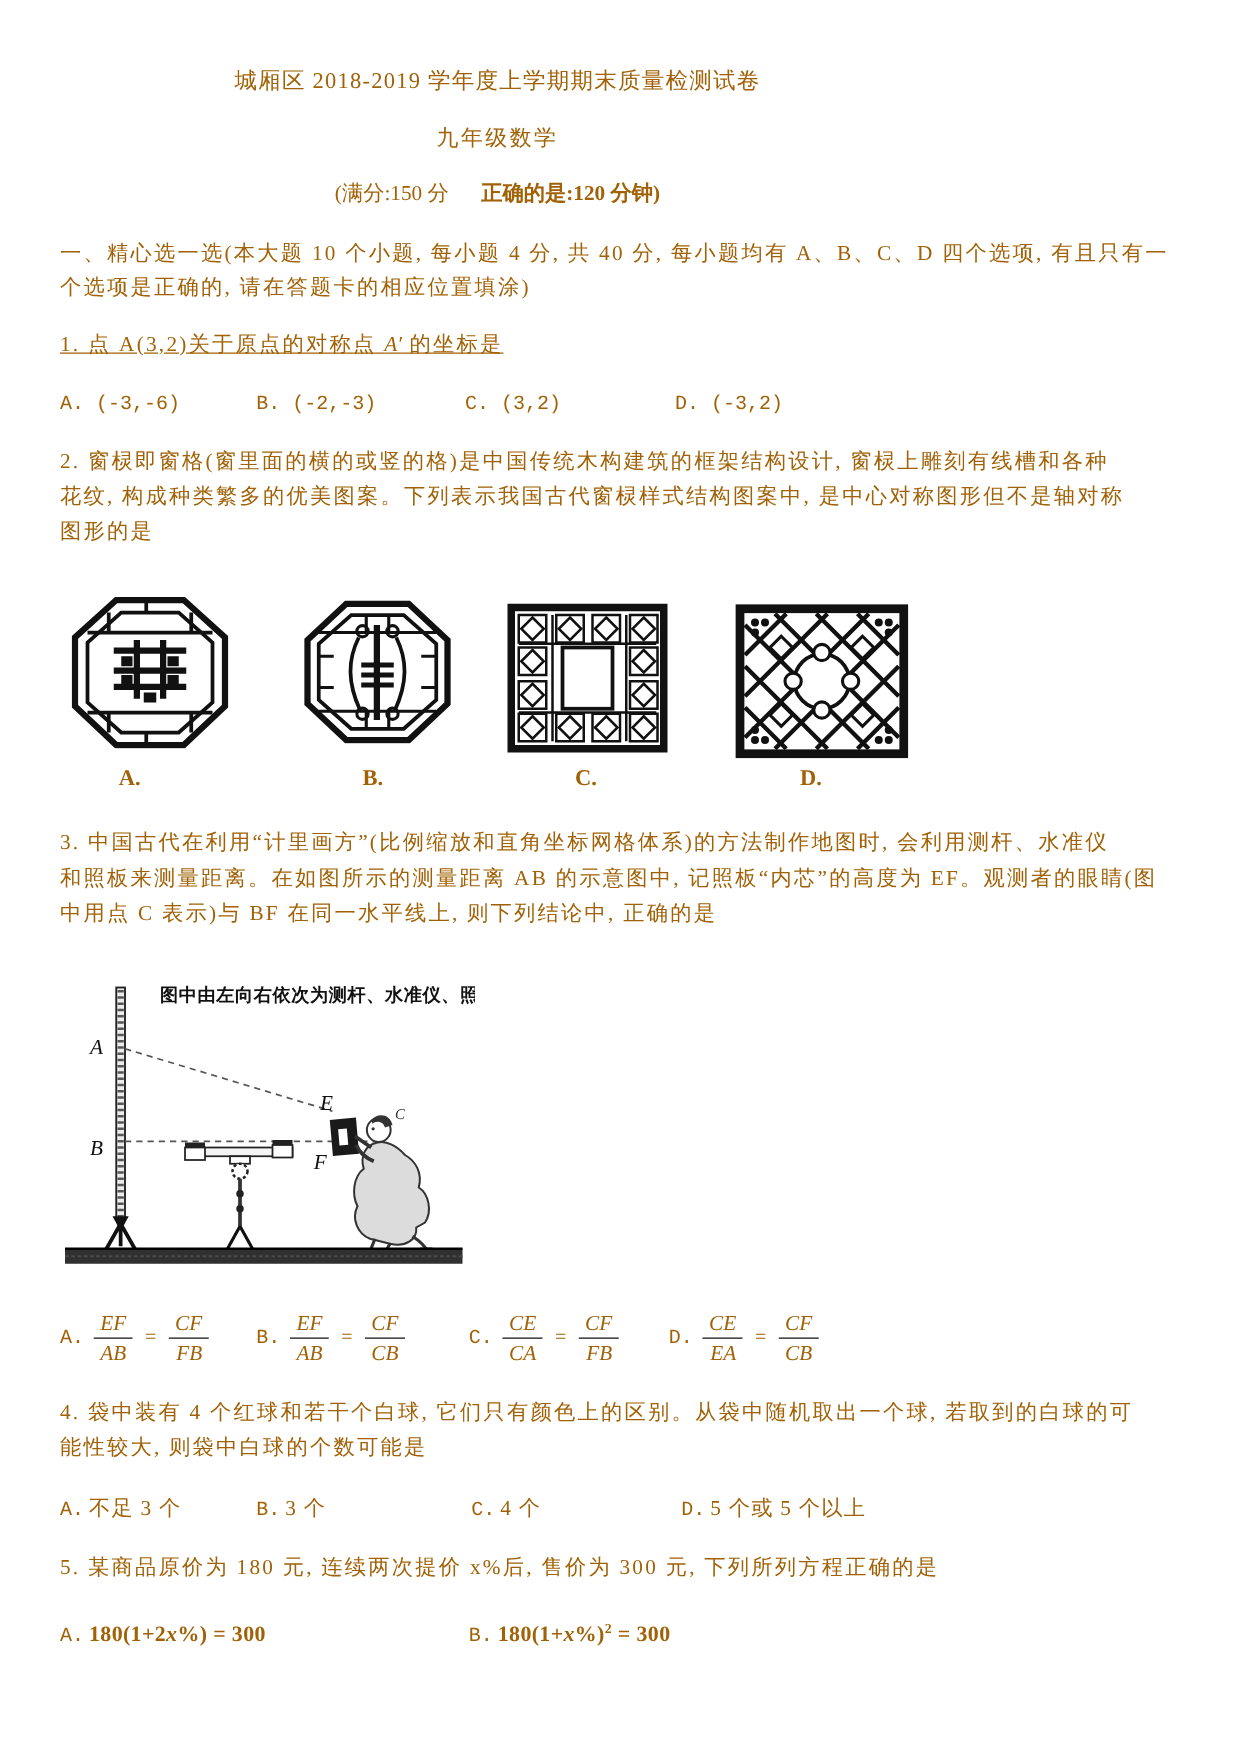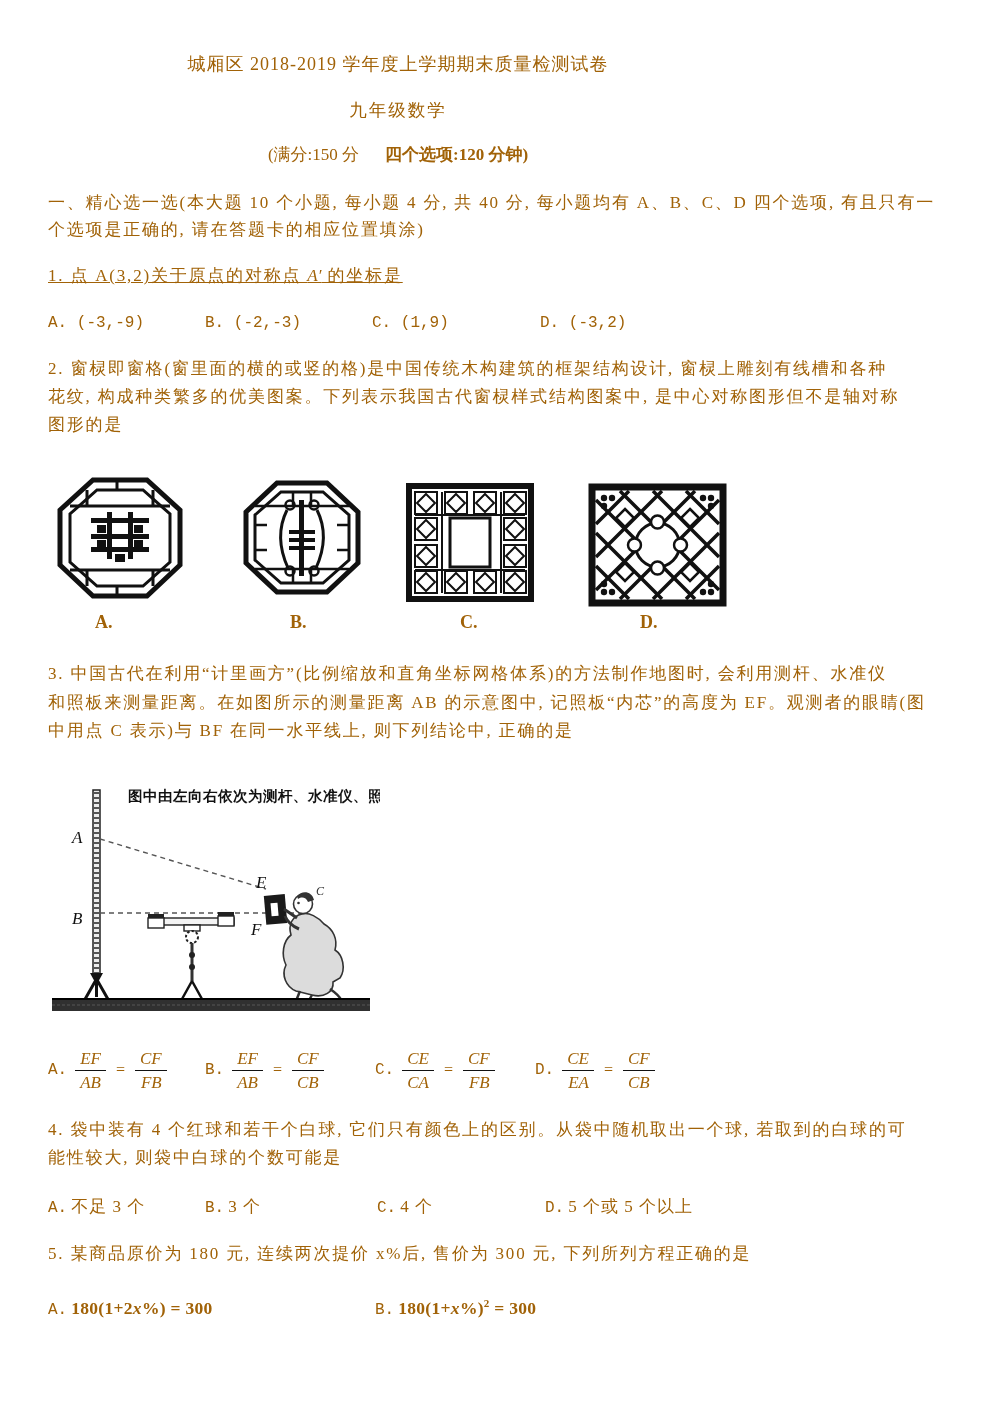--- a/index.html
+++ b/index.html
@@ -33,31 +33,31 @@
 </style>
 </head>
 <body>
 
 <div class="page">
 
   <div class="center-block doc-title">城厢区 2018-2019 学年度上学期期末质量检测试卷</div>
   <div class="center-block doc-subtitle">九年级数学</div>
   <div class="center-block doc-meta">
     <span>(满分:150 分</span>
-    <span class="bold">四个选项:120 分钟)</span>
+    <span class="bold">正确的是:120 分钟)</span>
   </div>
 
   <div class="line" style="top:193px;">一、精心选一选(本大题 10 个小题, 每小题 4 分, 共 40 分, 每小题均有 A、B、C、D 四个选项, 有且只有一</div>
   <div class="line" style="top:220px;">个选项是正确的, 请在答题卡的相应位置填涂)</div>
 
   <div class="line" style="top:266px;text-decoration:underline;"><span>1. 点 A(3,2)关于原点的对称点 </span><span style="font-style:italic;letter-spacing:0;">A′</span><span> 的坐标是</span></div>
   <div class="opt-row" style="top:314px;">
-    <span class="opt mono" style="left:48px;"><span>A.</span> <span>(-3,-9)</span></span>
+    <span class="opt mono" style="left:48px;"><span>A.</span> <span>(-3,-6)</span></span>
     <span class="opt mono" style="left:205px;"><span>B.</span> <span>(-2,-3)</span></span>
-    <span class="opt mono" style="left:372px;"><span>C.</span> <span>(1,9)</span></span>
+    <span class="opt mono" style="left:372px;"><span>C.</span> <span>(3,2)</span></span>
     <span class="opt mono" style="left:540px;"><span>D.</span> <span>(-3,2)</span></span>
   </div>
 
   <div class="line" style="top:359px;">2. 窗棂即窗格(窗里面的横的或竖的格)是中国传统木构建筑的框架结构设计, 窗棂上雕刻有线槽和各种</div>
   <div class="line" style="top:387px;">花纹, 构成种类繁多的优美图案。下列表示我国古代窗棂样式结构图案中, 是中心对称图形但不是轴对称</div>
   <div class="line" style="top:415px;">图形的是</div>
 
   <svg class="pattern" style="left:57px;top:477px;" width="126" height="122" viewBox="0 0 126 122">
     <g stroke="#111" fill="none">
       <polygon points="36,3 90,3 123,33 123,88 90,119 36,119 3,88 3,33" stroke-width="5"></polygon>

